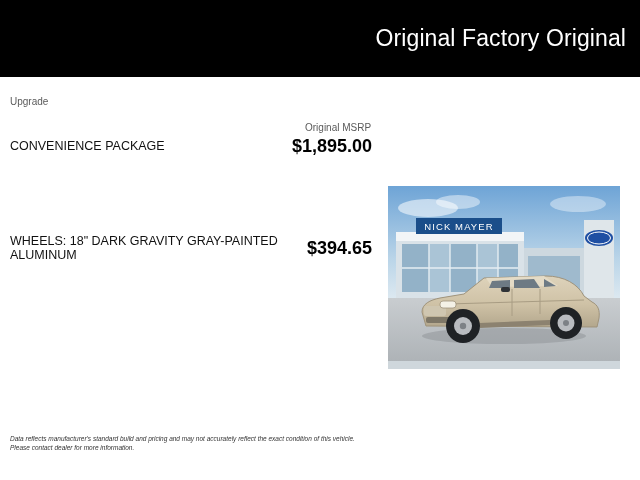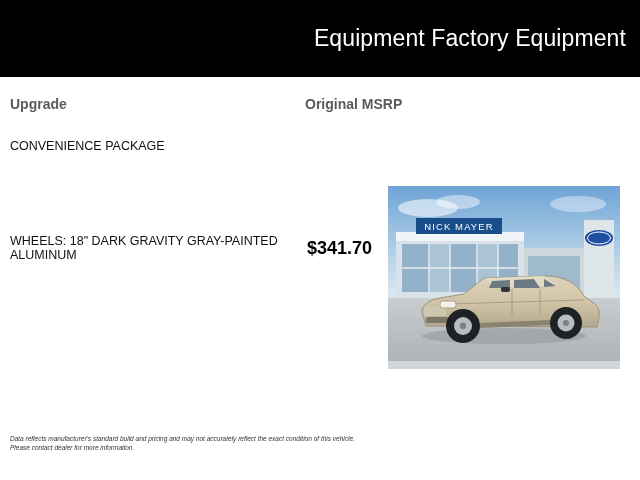--- a/index.html
+++ b/index.html
@@ -34,27 +34,27 @@
     white-space: nowrap;
   }
 
   
   .col-heads {
     position: relative;
     height: 36px;
   }
   .col-head {
     position: absolute;
-    font-size: 14px;
+    font-size: 10px;
     color: #5a5a5a;
-    font-weight: 700;
+    font-weight: 400;
     top: 19px;
   }
   .col-head.upgrade { left: 10px; }
-  .col-head.msrp { left: 305px; }
+  .col-head.msrp { left: 305px; margin-top: 26px; }
 
   
   .table {
     position: relative;
   }
   .row {
     position: relative;
     display: flex;
     align-items: center;
   }
@@ -102,37 +102,38 @@
     font-style: italic;
     color: #333333;
     line-height: 9px;
   }
   .disclaimer div { white-space: nowrap; }
 </style>
 </head>
 <body>
 
 <div class="header">
-  <div class="header-title">Equipment Factory Equipment</div>
+  <div class="header-title">Original Factory Original</div>
 </div>
 
 <div class="col-heads">
   <div class="col-head upgrade">Upgrade</div>
   <div class="col-head msrp">Original MSRP</div>
 </div>
 
 <div class="table">
 
   <div class="row row-1">
     <div class="cell-name">CONVENIENCE PACKAGE</div>
+    <div class="cell-price">$1,895.00</div>
   </div>
 
   <div class="row row-2">
     <div class="cell-name">WHEELS: 18" DARK GRAVITY GRAY-PAINTED ALUMINUM</div>
-    <div class="cell-price">$341.70</div>
+    <div class="cell-price">$394.65</div>
   </div>
 
 
 </div>
 
 <div class="photo">
   <svg width="232" height="175" viewBox="0 0 232 175" xmlns="http://www.w3.org/2000/svg">
 
     <defs>
       <linearGradient id="sky" x1="0" y1="0" x2="0" y2="1">

